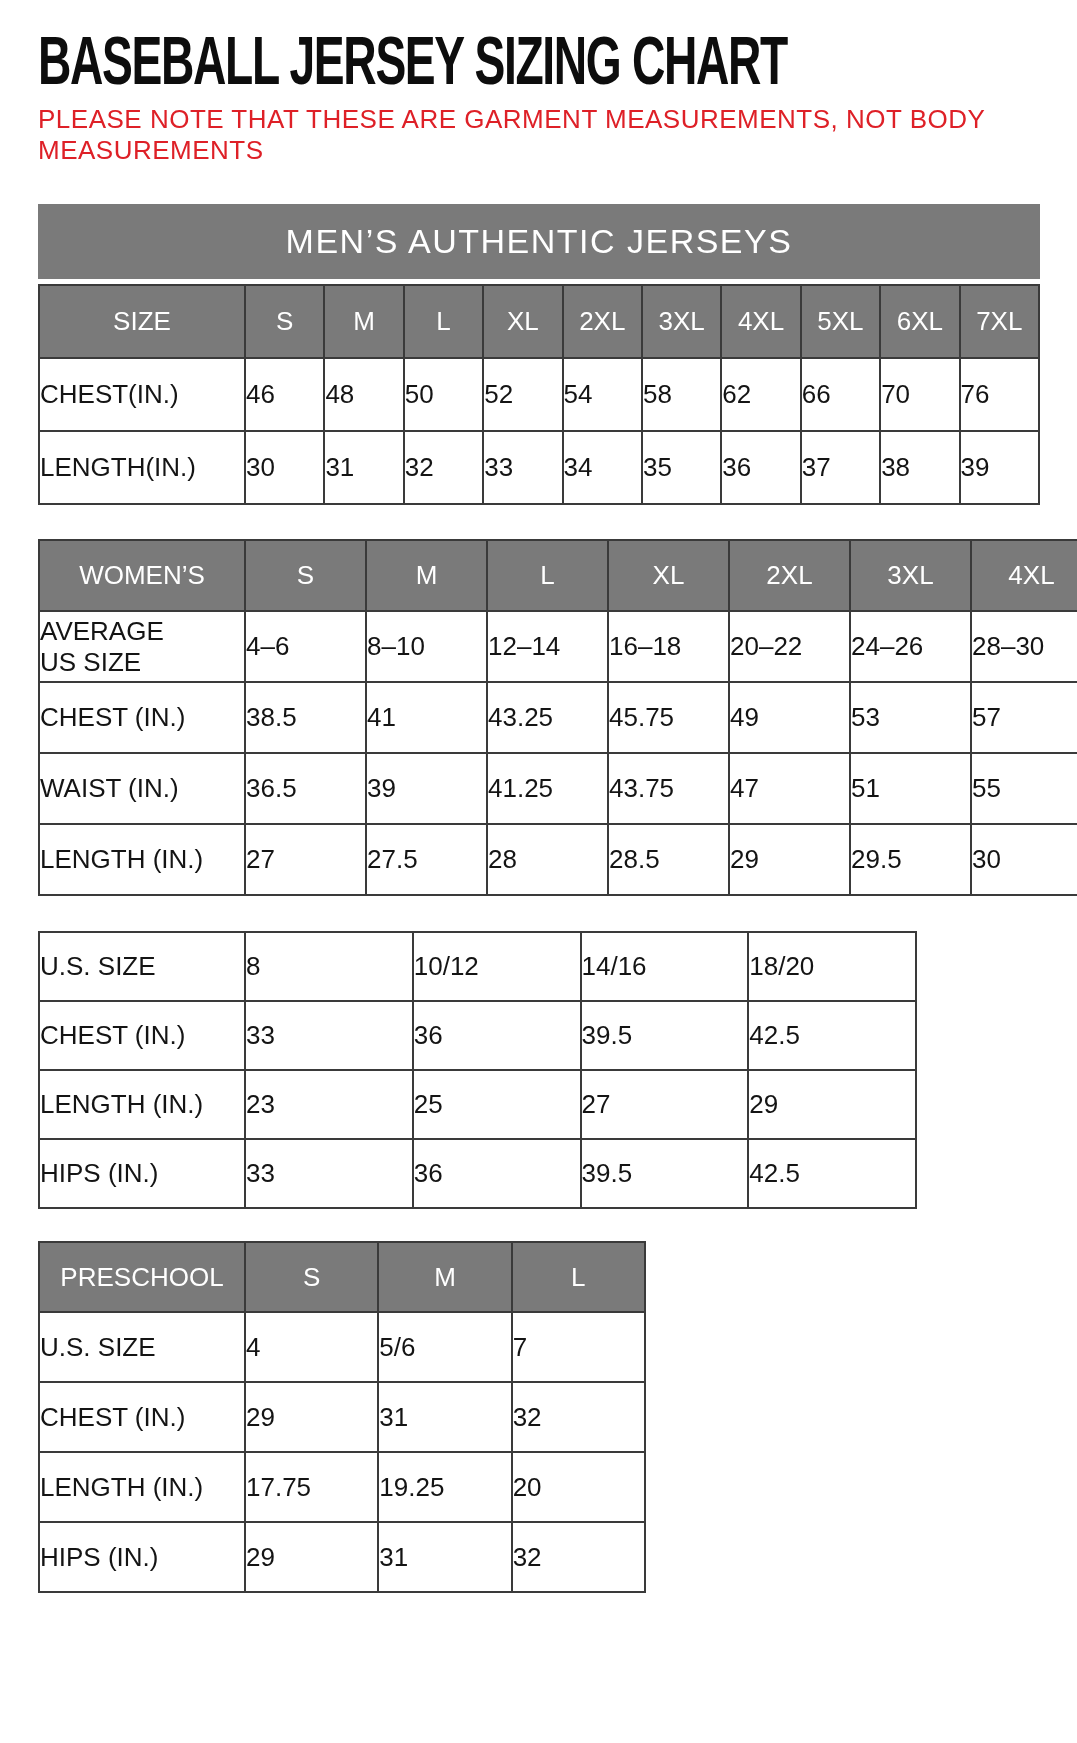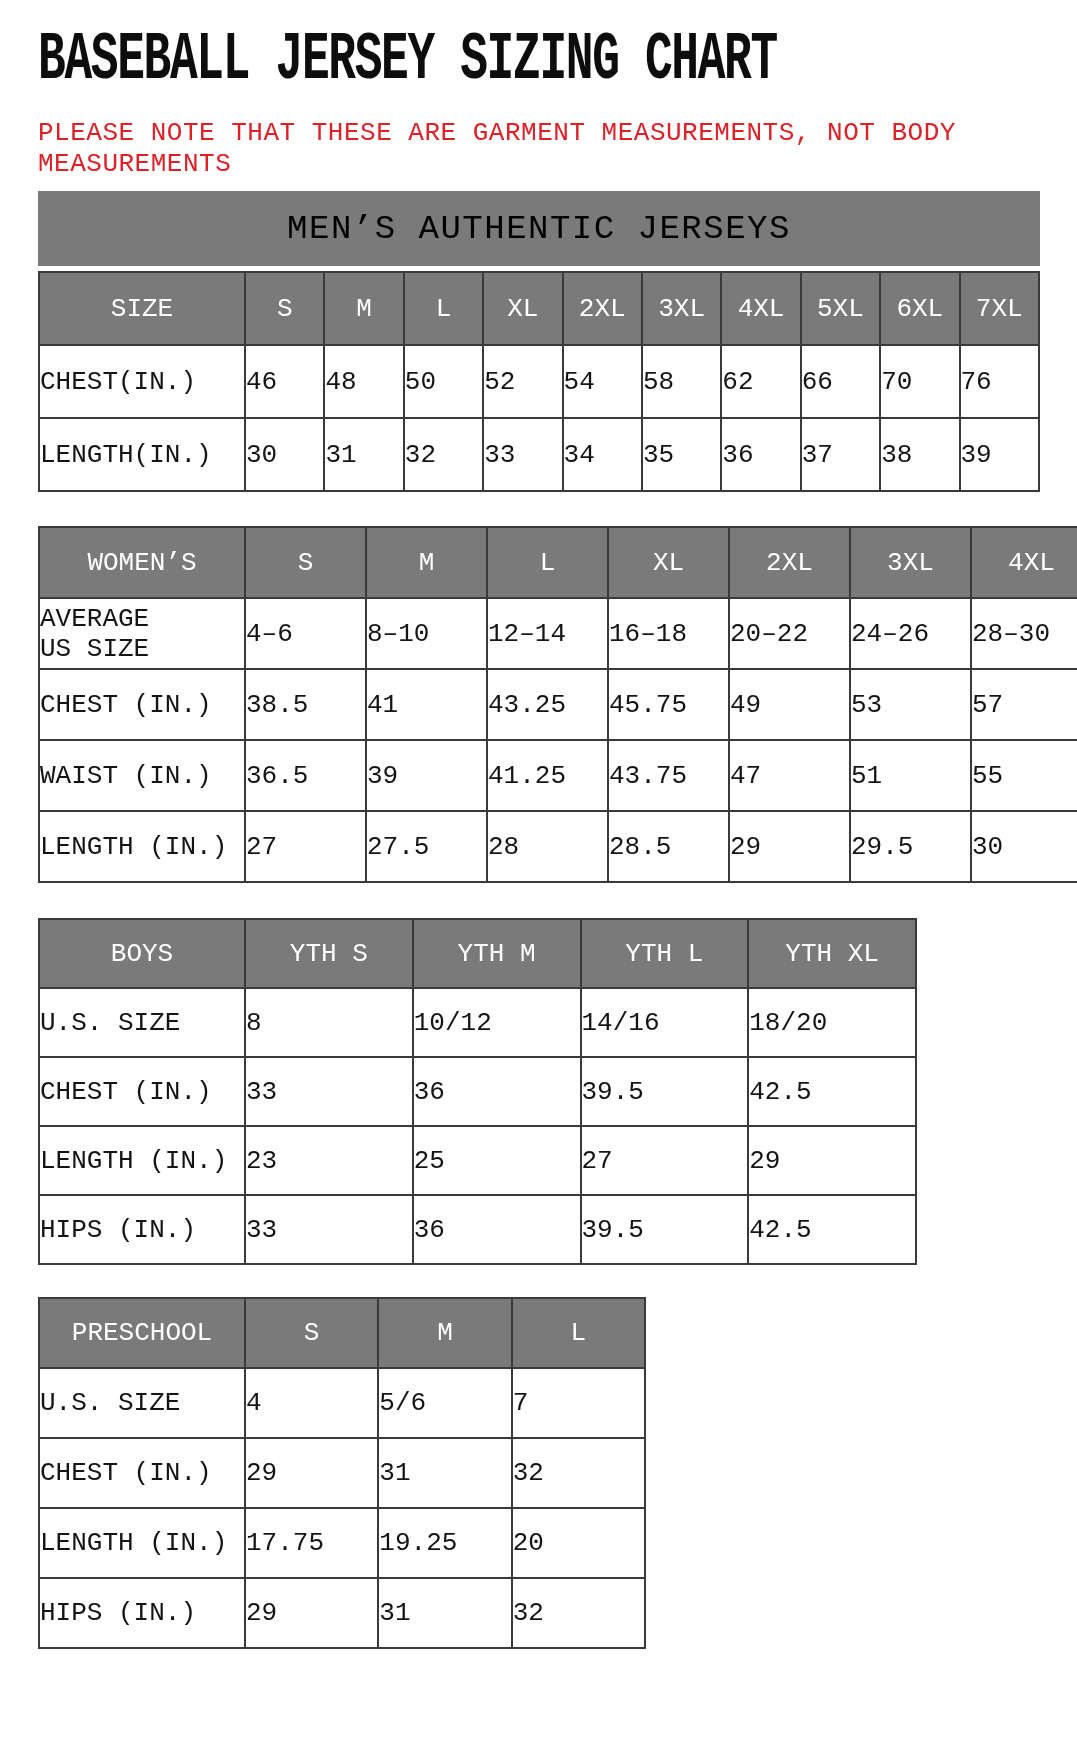--- a/index.html
+++ b/index.html
@@ -9,46 +9,45 @@
   }
   body {
     width: 1077px;
     height: 1743px;
     overflow: hidden;
     font-family: "Liberation Sans", sans-serif;
     color: #141414;
   }
   .content {
     padding: 20px 0 12px 38px;
-    font-family: Liberation Mono, monospace;
   }
   .title {
     font-size: 68px;
     font-weight: 700;
     line-height: 1.0;
     letter-spacing: -2px;
     white-space: nowrap;
     transform: scaleX(0.68);
     transform-origin: 0 50%;
     color: #0d0d0d;
     margin: 6px 0 0 0;
   }
   .note {
-    margin-top: 24px;
+    margin-top: 10px;
     color: #de2027;
     font-size: 26px;
     line-height: 31px;
     letter-spacing: 0.5px;
   }
   .band {
-    margin-top: 11px;
+    margin-top: 38px;
     width: 1002px;
     height: 75px;
     background: #7a7a7a;
-    color: #000000;
+    color: #ffffff;
     display: flex;
     align-items: center;
     justify-content: center;
     font-size: 34px;
     letter-spacing: 1.5px;
   }
   table.tbl {
     border-collapse: collapse;
     table-layout: fixed;
     font-size: 26px;
@@ -207,27 +206,20 @@
       </tbody>
     </table>
 
   <table class="tbl t-boys">
     <colgroup>
         <col class="lbl">
         <col span="4">
       </colgroup>
   <tbody>
         <tr>
-          <th>BOYS</th>
-          <th>YTH S</th>
-          <th>YTH M</th>
-          <th>YTH L</th>
-          <th>YTH XL</th>
-        </tr>
-        <tr>
           <td>U.S. SIZE</td>
           <td>8</td>
           <td>10/12</td>
           <td>14/16</td>
           <td>18/20</td>
         </tr>
         <tr>
           <td>CHEST (IN.)</td>
           <td>33</td>
           <td>36</td>

